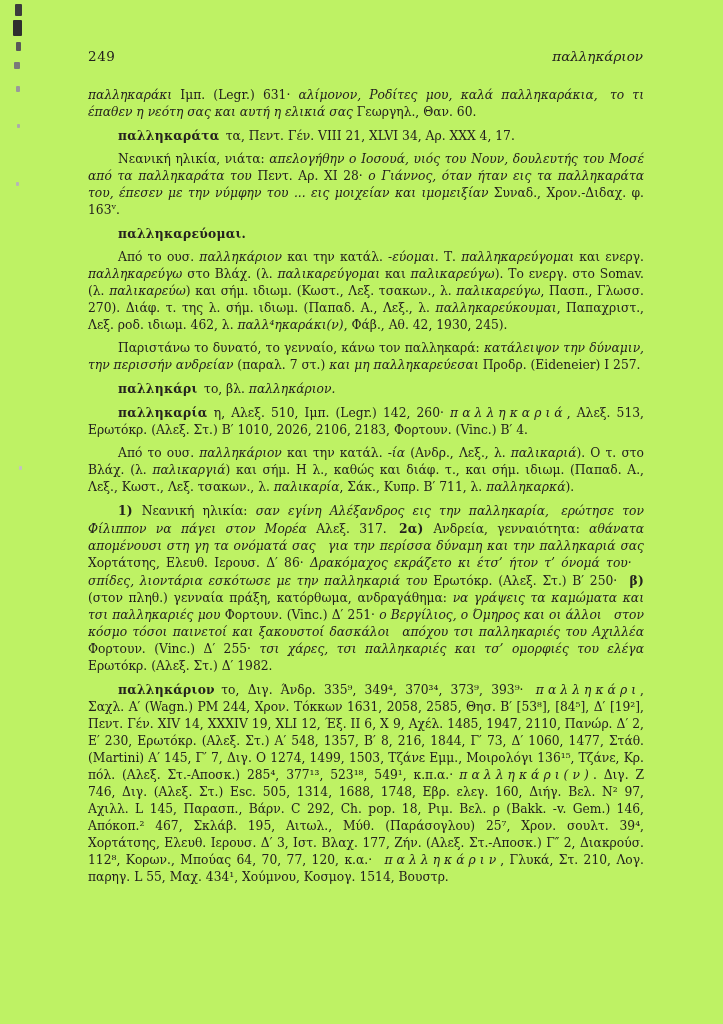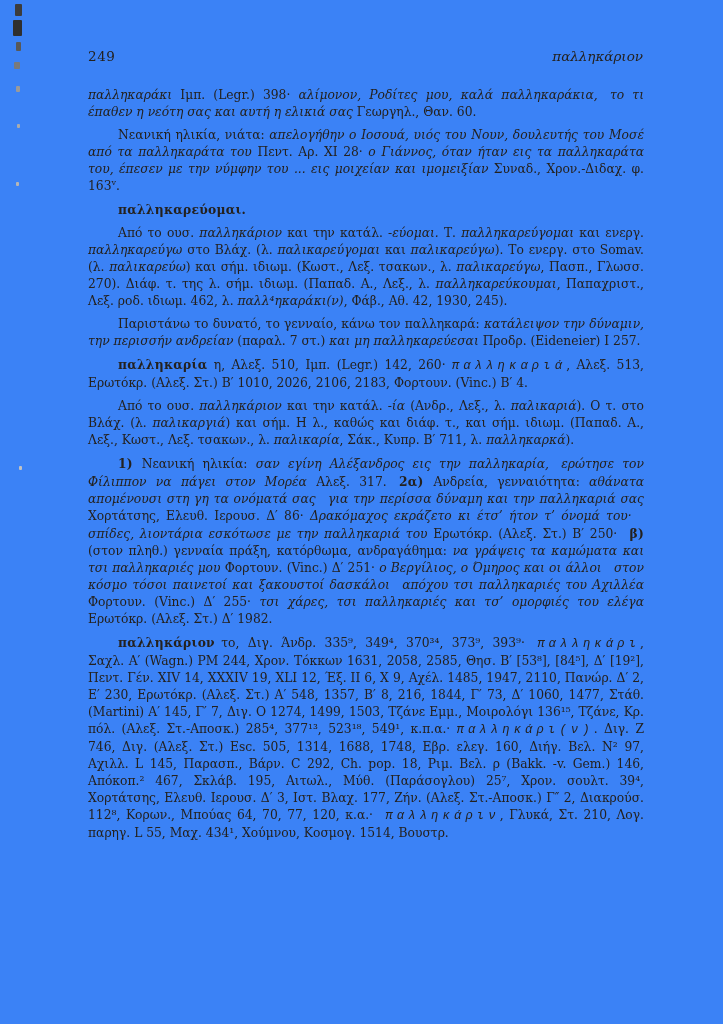--- a/index.html
+++ b/index.html
@@ -1,39 +1,39 @@
 <!DOCTYPE html>
 <html><head>
 <meta charset="utf-8">
 <style>
   html, body { margin: 0; padding: 0; background: #e8e8e6; }
   #page {
     position: relative;
     width: 723px; height: 1024px;
-    background: #3b82f6;
+    background: #bef264;
     overflow: hidden;
     font-family: "DejaVu Serif", "Liberation Serif", serif;
     color: #24211e;
   }
   #header-row {
     position: absolute; top: 48px; left: 88px; right: 80px;
     display: flex; justify-content: space-between; align-items: baseline;
   }
   #page-number { font-size: 13.5px; letter-spacing: 0.04em; }
   #running-head { font-size: 13.5px; font-style: italic; }
   #text-body {
     position: absolute; top: 87px; left: 88px; width: 556px;
     font-size: 12.3px; line-height: 17px;
   }
   .para { margin: 0; padding: 0; text-align: justify; text-indent: 30px; }
   .para + .para { margin-top: 6px; }
   .para.continuation { text-indent: 0; }
   .seg.it  { font-style: italic; }
   .seg.bd  { font-weight: bold; letter-spacing: 0.02em; }
-  .seg.sp  { letter-spacing: 0.33em; font-family: Liberation Mono, monospace; }
+  .seg.sp  { letter-spacing: 0.33em; }
   .seg.sup { vertical-align: super; font-size: 8px; line-height: 0; }
   .speck { position: absolute; border-radius: 1px; }
   .s1 { left:15px; top:4px;   width:7px; height:12px; background:#3c3c3c; }
   .s2 { left:13px; top:20px;  width:9px; height:16px; background:#2f2f2f; }
   .s3 { left:16px; top:42px;  width:5px; height:9px;  background:#585858; }
   .s4 { left:14px; top:62px;  width:6px; height:7px;  background:#7a7a7a; }
   .s5 { left:16px; top:86px;  width:4px; height:6px;  background:#9a9a9a; }
   .s6 { left:17px; top:124px; width:3px; height:4px;  background:#ababab; }
   .s7 { left:16px; top:182px; width:3px; height:4px;  background:#b6b6b6; }
   .s8 { left:19px; top:466px; width:3px; height:4px;  background:#c2c2c2; }
@@ -50,23 +50,25 @@
   <div class="speck s6"></div>
   <div class="speck s7"></div>
   <div class="speck s8"></div>
 
   <div id="header-row">
     <span id="page-number">249</span>
     <span id="running-head">παλληκάριον</span>
   </div>
 
   <div id="text-body">
-      <p class="para continuation"><span class="seg it">παλληκαράκι </span><span class="seg">Ιμπ. (Legr.) 398· </span><span class="seg it">αλίμονον, Ροδίτες μου, καλά παλληκαράκια, το τι έπαθεν η νεότη σας και αυτή η ελικιά σας </span><span class="seg">Γεωργηλ., Θαν. 60.</span></p>
+      <p class="para continuation"><span class="seg it">παλληκαράκι </span><span class="seg">Ιμπ. (Legr.) 631· </span><span class="seg it">αλίμονον, Ροδίτες μου, καλά παλληκαράκια, το τι έπαθεν η νεότη σας και αυτή η ελικιά σας </span><span class="seg">Γεωργηλ., Θαν. 60.</span></p>
+      <p class="para entry"><span class="seg bd">παλληκαράτα </span><span class="seg">τα, Πεντ. Γέν. VIII 21, XLVI 34, Αρ. XXX 4, 17.</span></p>
       <p class="para indent"><span class="seg">Νεανική ηλικία, νιάτα: </span><span class="seg it">απελογήθην ο Ιοσουά, υιός του Νουν, δουλευτής του Μοσέ από τα παλληκαράτα του </span><span class="seg">Πεντ. Αρ. XI 28· </span><span class="seg it">ο Γιάννος, όταν ήταν εις τα παλληκαράτα του, έπεσεν με την νύμφην του ... εις μοιχείαν και ιμομειξίαν </span><span class="seg">Συναδ., Χρον.-Διδαχ. φ. 163</span><span class="seg sup">v</span><span class="seg">.</span></p>
       <p class="para entry"><span class="seg bd">παλληκαρεύομαι.</span></p>
       <p class="para indent"><span class="seg">Από το ουσ. </span><span class="seg it">παλληκάριον </span><span class="seg">και την κατάλ. </span><span class="seg it">-εύομαι. </span><span class="seg">Τ. </span><span class="seg it">παλληκαρεύγομαι </span><span class="seg">και ενεργ. </span><span class="seg it">παλληκαρεύγω </span><span class="seg">στο Βλάχ. (λ. </span><span class="seg it">παλικαρεύγομαι </span><span class="seg">και </span><span class="seg it">παλικαρεύγω</span><span class="seg">). Το ενεργ. στο Somav. (λ. </span><span class="seg it">παλικαρεύω</span><span class="seg">) και σήμ. ιδιωμ. (Κωστ., Λεξ. τσακων., λ. </span><span class="seg it">παλικαρεύγω</span><span class="seg">, Πασπ., Γλωσσ. 270). Διάφ. τ. της λ. σήμ. ιδιωμ. (Παπαδ. Α., Λεξ., λ. </span><span class="seg it">παλληκαρεύκουμαι</span><span class="seg">, Παπαχριστ., Λεξ. ροδ. ιδιωμ. 462, λ. </span><span class="seg it">παλλ⁴ηκαράκι(ν)</span><span class="seg">, Φάβ., Αθ. 42, 1930, 245).</span></p>
       <p class="para indent"><span class="seg">Παριστάνω το δυνατό, το γενναίο, κάνω τον παλληκαρά: </span><span class="seg it">κατάλειψον την δύναμιν, την περισσήν ανδρείαν </span><span class="seg">(παραλ. 7 στ.) </span><span class="seg it">και μη παλληκαρεύεσαι </span><span class="seg">Προδρ. (Eideneier) I 257.</span></p>
+      <p class="para entry"><span class="seg bd">παλληκάρι </span><span class="seg">το, βλ. </span><span class="seg it">παλληκάριον.</span></p>
       <p class="para entry"><span class="seg bd">παλληκαρία </span><span class="seg">η, Αλεξ. 510, Ιμπ. (Legr.) 142, 260· </span><span class="seg it sp">παλληκαριά</span><span class="seg">, Αλεξ. 513, Ερωτόκρ. (Αλεξ. Στ.) Β′ 1010, 2026, 2106, 2183, Φορτουν. (Vinc.) Β′ 4.</span></p>
       <p class="para indent"><span class="seg">Από το ουσ. </span><span class="seg it">παλληκάριον </span><span class="seg">και την κατάλ. </span><span class="seg it">-ία </span><span class="seg">(Ανδρ., Λεξ., λ. </span><span class="seg it">παλικαριά</span><span class="seg">). Ο τ. στο Βλάχ. (λ. </span><span class="seg it">παλικαργιά</span><span class="seg">) και σήμ. Η λ., καθώς και διάφ. τ., και σήμ. ιδιωμ. (Παπαδ. Α., Λεξ., Κωστ., Λεξ. τσακων., λ. </span><span class="seg it">παλικαρία</span><span class="seg">, Σάκ., Κυπρ. Β′ 711, λ. </span><span class="seg it">παλληκαρκά</span><span class="seg">).</span></p>
       <p class="para indent"><span class="seg bd">1) </span><span class="seg">Νεανική ηλικία: </span><span class="seg it">σαν εγίνη Αλέξανδρος εις την παλληκαρία, ερώτησε τον Φίλιππον να πάγει στον Μορέα </span><span class="seg">Αλεξ. 317. </span><span class="seg bd">2α) </span><span class="seg">Ανδρεία, γενναιότητα: </span><span class="seg it">αθάνατα απομένουσι στη γη τα ονόματά σας για την περίσσα δύναμη και την παλληκαριά σας </span><span class="seg">Χορτάτσης, Ελευθ. Ιερουσ. Δ′ 86· </span><span class="seg it">Δρακόμαχος εκράζετο κι έτσ’ ήτον τ’ όνομά του· σπίδες, λιοντάρια εσκότωσε με την παλληκαριά του </span><span class="seg">Ερωτόκρ. (Αλεξ. Στ.) Β′ 250· </span><span class="seg bd">β) </span><span class="seg">(στον πληθ.) γενναία πράξη, κατόρθωμα, ανδραγάθημα: </span><span class="seg it">να γράψεις τα καμώματα και τσι παλληκαριές μου </span><span class="seg">Φορτουν. (Vinc.) Δ′ 251· </span><span class="seg it">ο Βεργίλιος, ο Όμηρος και οι άλλοι στον κόσμο τόσοι παινετοί και ξακουστοί δασκάλοι απόχου τσι παλληκαριές του Αχιλλέα </span><span class="seg">Φορτουν. (Vinc.) Δ′ 255· </span><span class="seg it">τσι χάρες, τσι παλληκαριές και τσ’ ομορφιές του ελέγα </span><span class="seg">Ερωτόκρ. (Αλεξ. Στ.) Δ′ 1982.</span></p>
       <p class="para entry"><span class="seg bd">παλληκάριον </span><span class="seg">το, Διγ. Άνδρ. 335⁹, 349⁴, 370³⁴, 373⁹, 393⁹· </span><span class="seg it sp">παλληκάρι</span><span class="seg">, Σαχλ. Α′ (Wagn.) PM 244, Χρον. Τόκκων 1631, 2058, 2585, Θησ. Β′ [53⁸], [84⁵], Δ′ [19²], Πεντ. Γέν. XIV 14, XXXIV 19, XLI 12, Έξ. II 6, X 9, Αχέλ. 1485, 1947, 2110, Πανώρ. Δ′ 2, Ε′ 230, Ερωτόκρ. (Αλεξ. Στ.) Α′ 548, 1357, Β′ 8, 216, 1844, Γ′ 73, Δ′ 1060, 1477, Στάθ. (Martini) Α′ 145, Γ′ 7, Διγ. Ο 1274, 1499, 1503, Τζάνε Εμμ., Μοιρολόγι 136¹⁵, Τζάνε, Κρ. πόλ. (Αλεξ. Στ.-Αποσκ.) 285⁴, 377¹³, 523¹⁸, 549¹, κ.π.α.· </span><span class="seg it sp">παλληκάρι(ν)</span><span class="seg">. Διγ. Ζ 746, Διγ. (Αλεξ. Στ.) Esc. 505, 1314, 1688, 1748, Εβρ. ελεγ. 160, Διήγ. Βελ. Ν² 97, Αχιλλ. L 145, Παρασπ., Βάρν. C 292, Ch. pop. 18, Ριμ. Βελ. ρ (Bakk. -v. Gem.) 146, Απόκοπ.² 467, Σκλάβ. 195, Αιτωλ., Μύθ. (Παράσογλου) 25⁷, Χρον. σουλτ. 39⁴, Χορτάτσης, Ελευθ. Ιερουσ. Δ′ 3, Ιστ. Βλαχ. 177, Ζήν. (Αλεξ. Στ.-Αποσκ.) Γ″ 2, Διακρούσ. 112⁸, Κορων., Μπούας 64, 70, 77, 120, κ.α.· </span><span class="seg it sp">παλληκάριν</span><span class="seg">, Γλυκά, Στ. 210, Λογ. παρηγ. L 55, Μαχ. 434¹, Χούμνου, Κοσμογ. 1514, Βουστρ.</span></p>
     </div>
 </div>
 
 </body></html>

